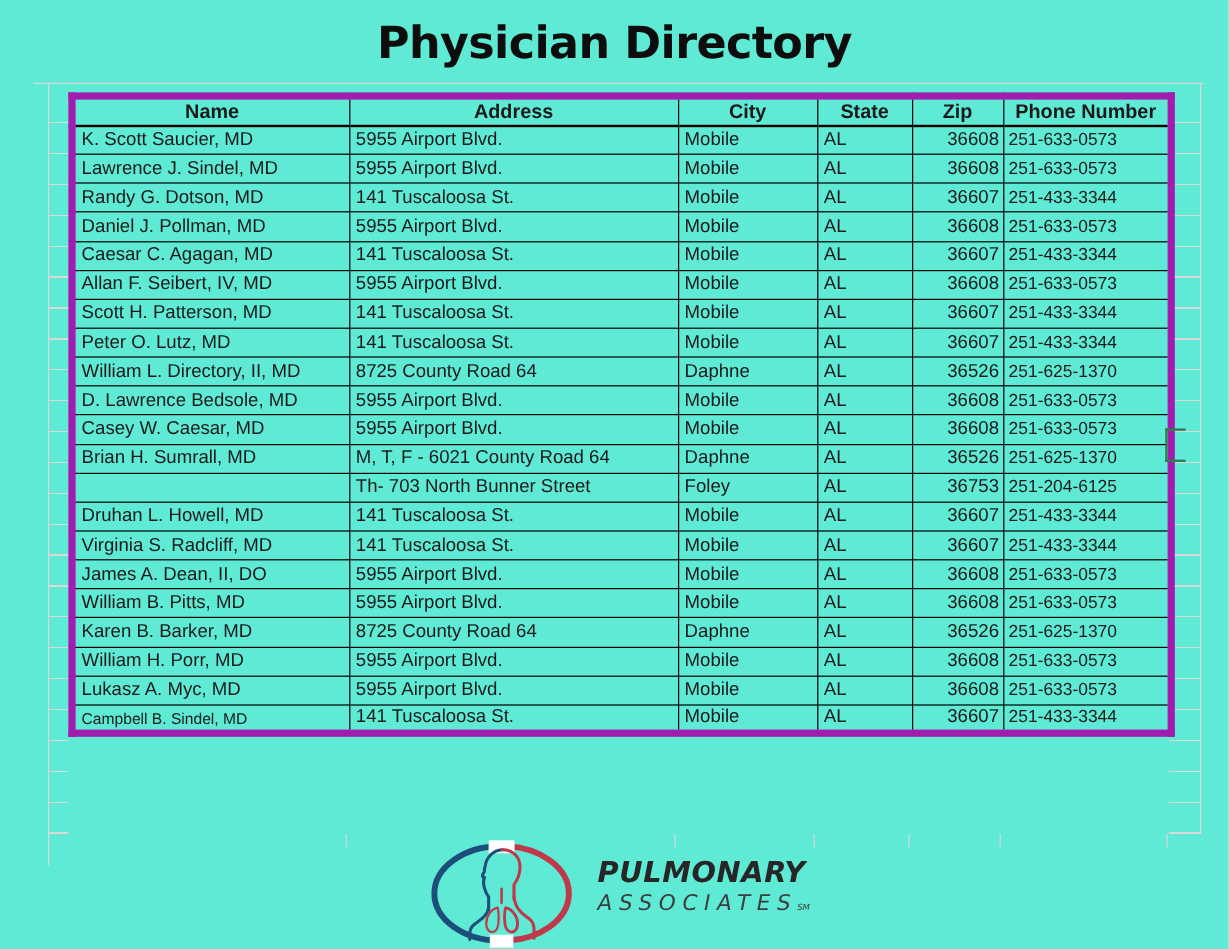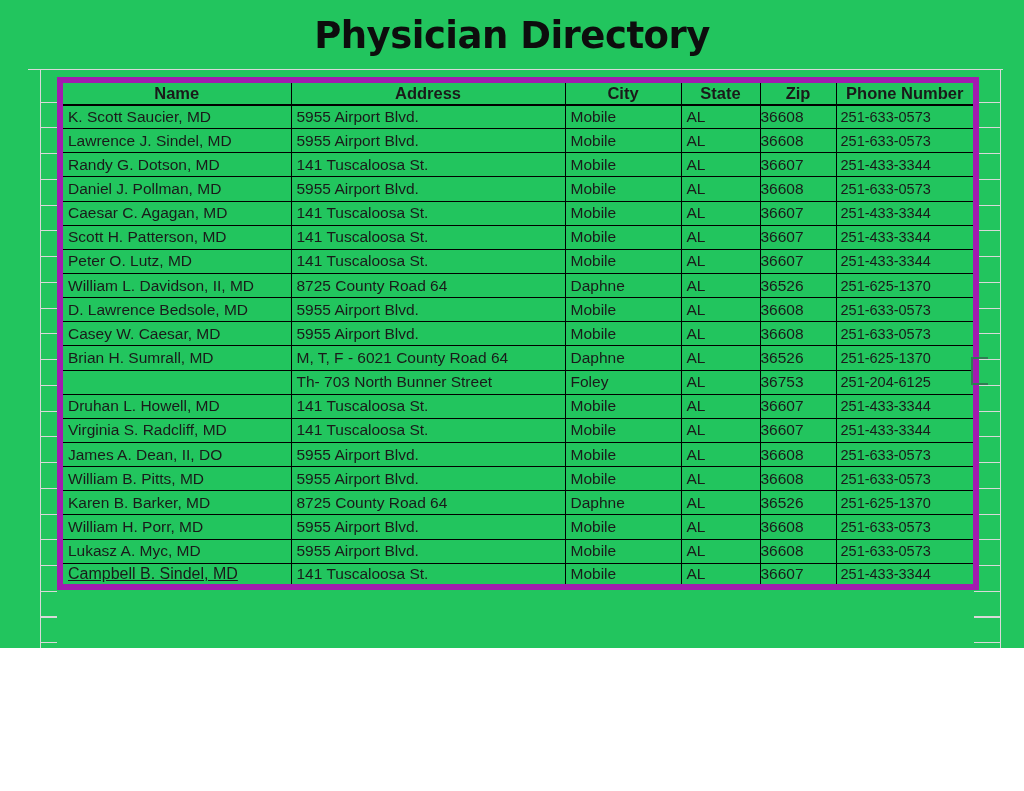--- a/index.html
+++ b/index.html
@@ -1,18 +1,18 @@
 <!DOCTYPE html>
 <html><head>
 <meta charset="utf-8">
 <style>
   * { margin:0; padding:0; box-sizing:border-box; }
   html,body { background:#ffffff; }
   .page {
-    position:relative; width:1024px; height:648px; background:#22c55e;
+    position:relative; width:1024px; height:791px; background:#5eead4;
     overflow:hidden; font-family:"Liberation Sans", sans-serif; color:#1a1a1a;
   }
   .title {
     position:absolute; left:0; top:14px; width:1024px; text-align:center;
     font-family:"DejaVu Sans", sans-serif; font-weight:bold; font-size:37px;
     letter-spacing:-0.5px; color:#0d0d0d;
   }
   
   .gl { position:absolute; background:#d9d9d9; }
   .gl-ticks {
@@ -34,23 +34,23 @@
   table.dir td {
     border:1.6px solid #000; height:24.15px; font-size:15.5px;
     padding-left:5px; white-space:nowrap; overflow:hidden; vertical-align:middle;
   }
   table.dir col:nth-child(1){ width:231px; }
   table.dir col:nth-child(2){ width:274px; }
   table.dir col:nth-child(3){ width:116px; }
   table.dir col:nth-child(4){ width:79px;  }
   table.dir col:nth-child(5){ width:76px;  }
   table.dir col:nth-child(6){ width:140px; }
-  table.dir td:nth-child(5){ padding-right:3px; padding-left:0;margin-left:17px; }
+  table.dir td:nth-child(5){ text-align:right; padding-right:3px; padding-left:0;margin-left:17px; }
   table.dir td:nth-child(6){ font-size:14.5px; padding-left:4px;margin-left:32px; }
-  table.dir tr:last-child td:first-child { font-size:16px;text-decoration:underline; }
+  table.dir tr:last-child td:first-child { font-size:13px; }
   
   .active-cell {
     position:absolute; left:971px; top:357px; width:17px; height:27.5px;
     border-left:2.5px solid #2e7e52; border-top:2.5px solid #2e7e52;
     border-bottom:2.5px solid #2e7e52;
   }
   
   .logo-emblem { position:absolute; left:359px; top:700px; }
   .logo-text   { position:absolute; left:498px; top:713px;font-style:italic; }
   .logo-line1  {
@@ -136,37 +136,45 @@
         </tr>
         <tr>
           <td>Caesar C. Agagan, MD</td>
           <td>141 Tuscaloosa St.</td>
           <td>Mobile</td>
           <td>AL</td>
           <td>36607</td>
           <td>251-433-3344</td>
         </tr>
         <tr>
+          <td>Allan F. Seibert, IV, MD</td>
+          <td>5955 Airport Blvd.</td>
+          <td>Mobile</td>
+          <td>AL</td>
+          <td>36608</td>
+          <td>251-633-0573</td>
+        </tr>
+        <tr>
           <td>Scott H. Patterson, MD</td>
           <td>141 Tuscaloosa St.</td>
           <td>Mobile</td>
           <td>AL</td>
           <td>36607</td>
           <td>251-433-3344</td>
         </tr>
         <tr>
           <td>Peter O. Lutz, MD</td>
           <td>141 Tuscaloosa St.</td>
           <td>Mobile</td>
           <td>AL</td>
           <td>36607</td>
           <td>251-433-3344</td>
         </tr>
         <tr>
-          <td>William L. Davidson, II, MD</td>
+          <td>William L. Directory, II, MD</td>
           <td>8725 County Road 64</td>
           <td>Daphne</td>
           <td>AL</td>
           <td>36526</td>
           <td>251-625-1370</td>
         </tr>
         <tr>
           <td>D. Lawrence Bedsole, MD</td>
           <td>5955 Airport Blvd.</td>
           <td>Mobile</td>

